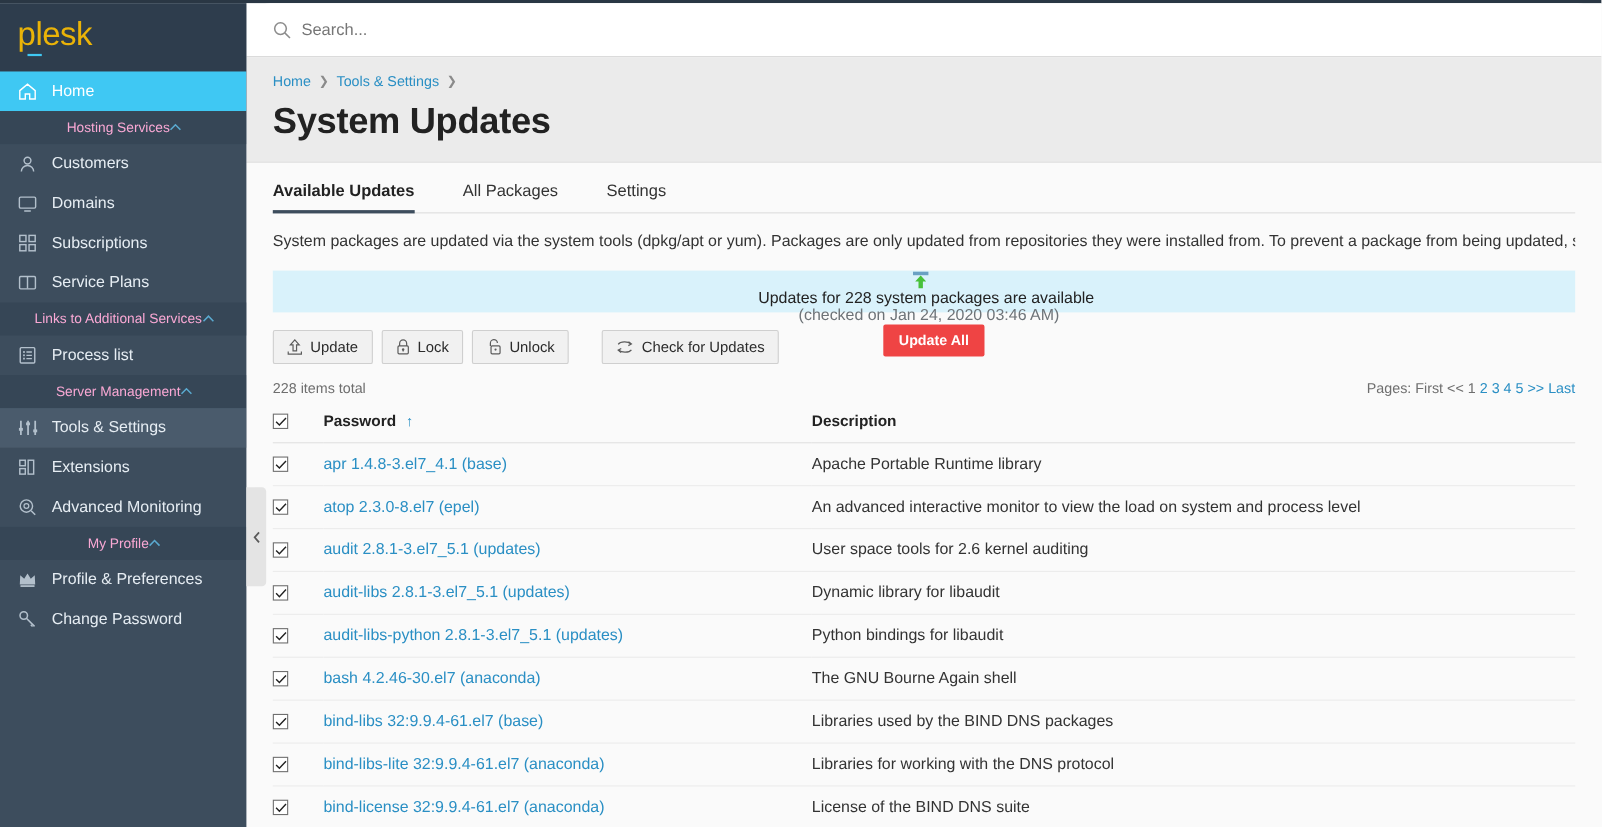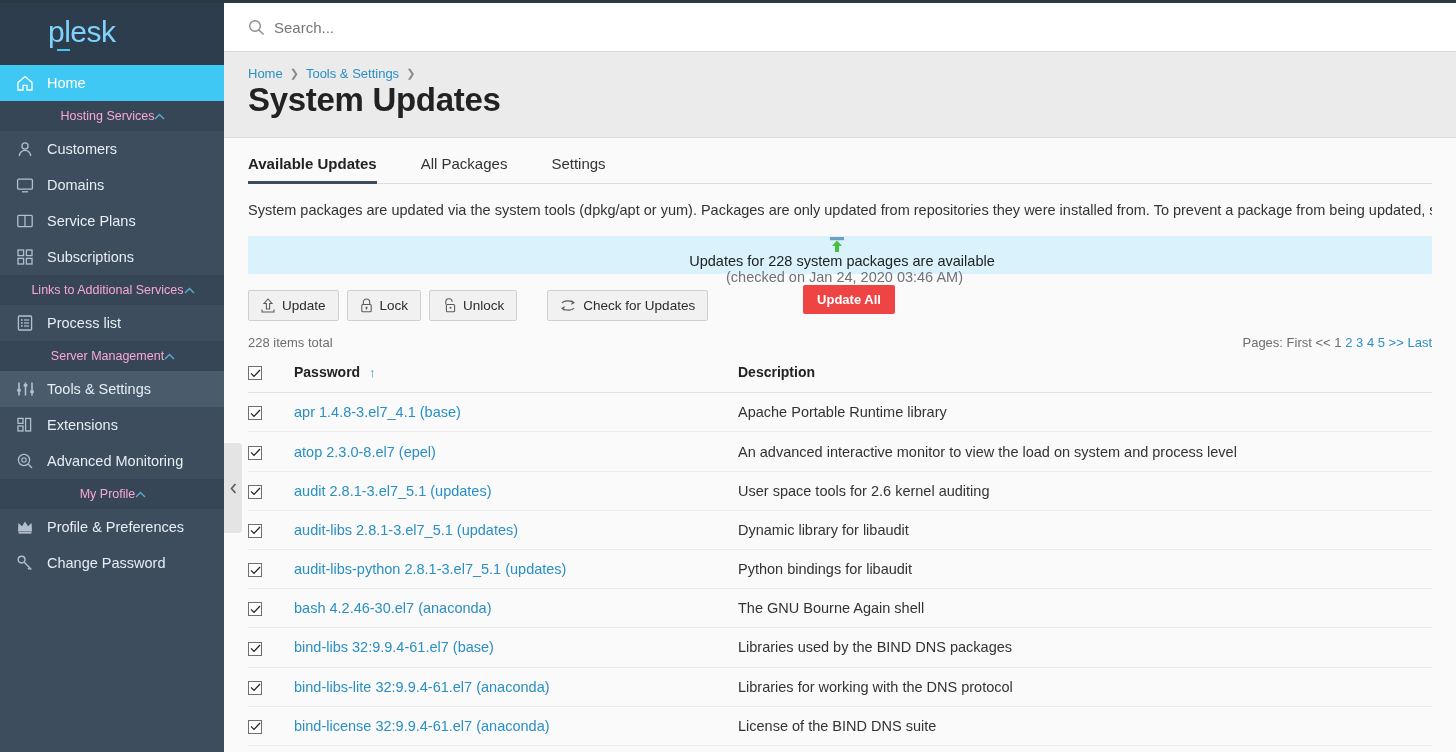--- a/index.html
+++ b/index.html
@@ -24,21 +24,21 @@
     overflow: hidden;
   }
   .brand {
     height: 62px;
     background: #2e3d4d;
     display: flex; align-items: center;
     padding-left: 16px;
   }
   .brand-logo {
     font-size: 30px; font-weight: 400; letter-spacing: -0.5px;
-    color: #7dd3fc; line-height: 1; position: relative; padding-bottom: 4px; margin-left: 32px;
+    color: #eab308; line-height: 1; position: relative; padding-bottom: 4px;
   }
   .brand-logo .underscore {
     position: absolute; left: 9px; bottom: 0px;
     width: 13px; height: 2px; background: #3fc8f3;
   }
 
   .nav-item {
     display: flex; align-items: center;
     height: 36px; padding-left: 16px;
     font-size: 14.5px; color: #e6edf3;
@@ -97,20 +97,21 @@
   .pagehead {
     background: #ebebeb;
     padding: 14px 24px 18px 24px;
     flex: 0 0 auto;
     border-bottom: 1px solid #dcdcdc;
   }
   .breadcrumb { font-size: 13px; display: flex; align-items: center; gap: 7px; }
   .breadcrumb a { color: #2a8fc4; text-decoration: none; cursor: pointer; }
   .breadcrumb .sep { color: #8a8a8a; font-size: 11px; }
   .page-title {
+    margin-top: 10px;
     font-size: 33px; font-weight: 700; color: #222; letter-spacing: -0.3px;
   }
 
   .content { flex: 1 1 auto; min-height: 0; padding: 0 24px; background: #fafafa; overflow: hidden; }
 
   .tabs {
     display: flex; align-items: flex-end; gap: 16px;
     border-bottom: 1px solid #dddddd;
     padding-top: 16px;
   }
@@ -235,36 +236,36 @@
             <svg width="18" height="18" viewBox="0 0 18 18">
               <rect x="1.6" y="3.2" width="14.8" height="10" rx="1.2" stroke="currentColor" stroke-width="1.3" fill="none"></rect>
               <line x1="6" y1="15.8" x2="12" y2="15.8" stroke="currentColor" stroke-width="1.3"></line>
             </svg>
           </span>
           <span>Domains</span>
         </div>
         <div class="nav-item">
           <span class="ico">
             <svg width="18" height="18" viewBox="0 0 18 18">
-              <rect x="1.8" y="3.4" width="14.4" height="11.2" rx="1" stroke="currentColor" stroke-width="1.3" fill="none"></rect>
-              <line x1="9" y1="3.8" x2="9" y2="14.2" stroke="currentColor" stroke-width="1.3"></line>
-            </svg>
-          </span>
-          <span>Service Plans</span>
-        </div>
-        <div class="nav-item">
-          <span class="ico">
-            <svg width="18" height="18" viewBox="0 0 18 18">
               <rect x="2" y="2" width="5.6" height="5.6" stroke="currentColor" stroke-width="1.3" fill="none"></rect>
               <rect x="10.4" y="2" width="5.6" height="5.6" stroke="currentColor" stroke-width="1.3" fill="none"></rect>
               <rect x="2" y="10.4" width="5.6" height="5.6" stroke="currentColor" stroke-width="1.3" fill="none"></rect>
               <rect x="10.4" y="10.4" width="5.6" height="5.6" stroke="currentColor" stroke-width="1.3" fill="none"></rect>
             </svg>
           </span>
           <span>Subscriptions</span>
+        </div>
+        <div class="nav-item">
+          <span class="ico">
+            <svg width="18" height="18" viewBox="0 0 18 18">
+              <rect x="1.8" y="3.4" width="14.4" height="11.2" rx="1" stroke="currentColor" stroke-width="1.3" fill="none"></rect>
+              <line x1="9" y1="3.8" x2="9" y2="14.2" stroke="currentColor" stroke-width="1.3"></line>
+            </svg>
+          </span>
+          <span>Service Plans</span>
         </div>
         <div class="nav-group">
           <span>Links to Additional Services</span>
           <span class="chev"><svg width="11" height="7" viewBox="0 0 11 7">
               <path d="M1 6 L5.5 1.4 L10 6" stroke="#5aa9cf" stroke-width="1.4" fill="none"></path>
             </svg></span>
         </div>
         <div class="nav-item">
           <span class="ico">
             <svg width="18" height="18" viewBox="0 0 18 18">

